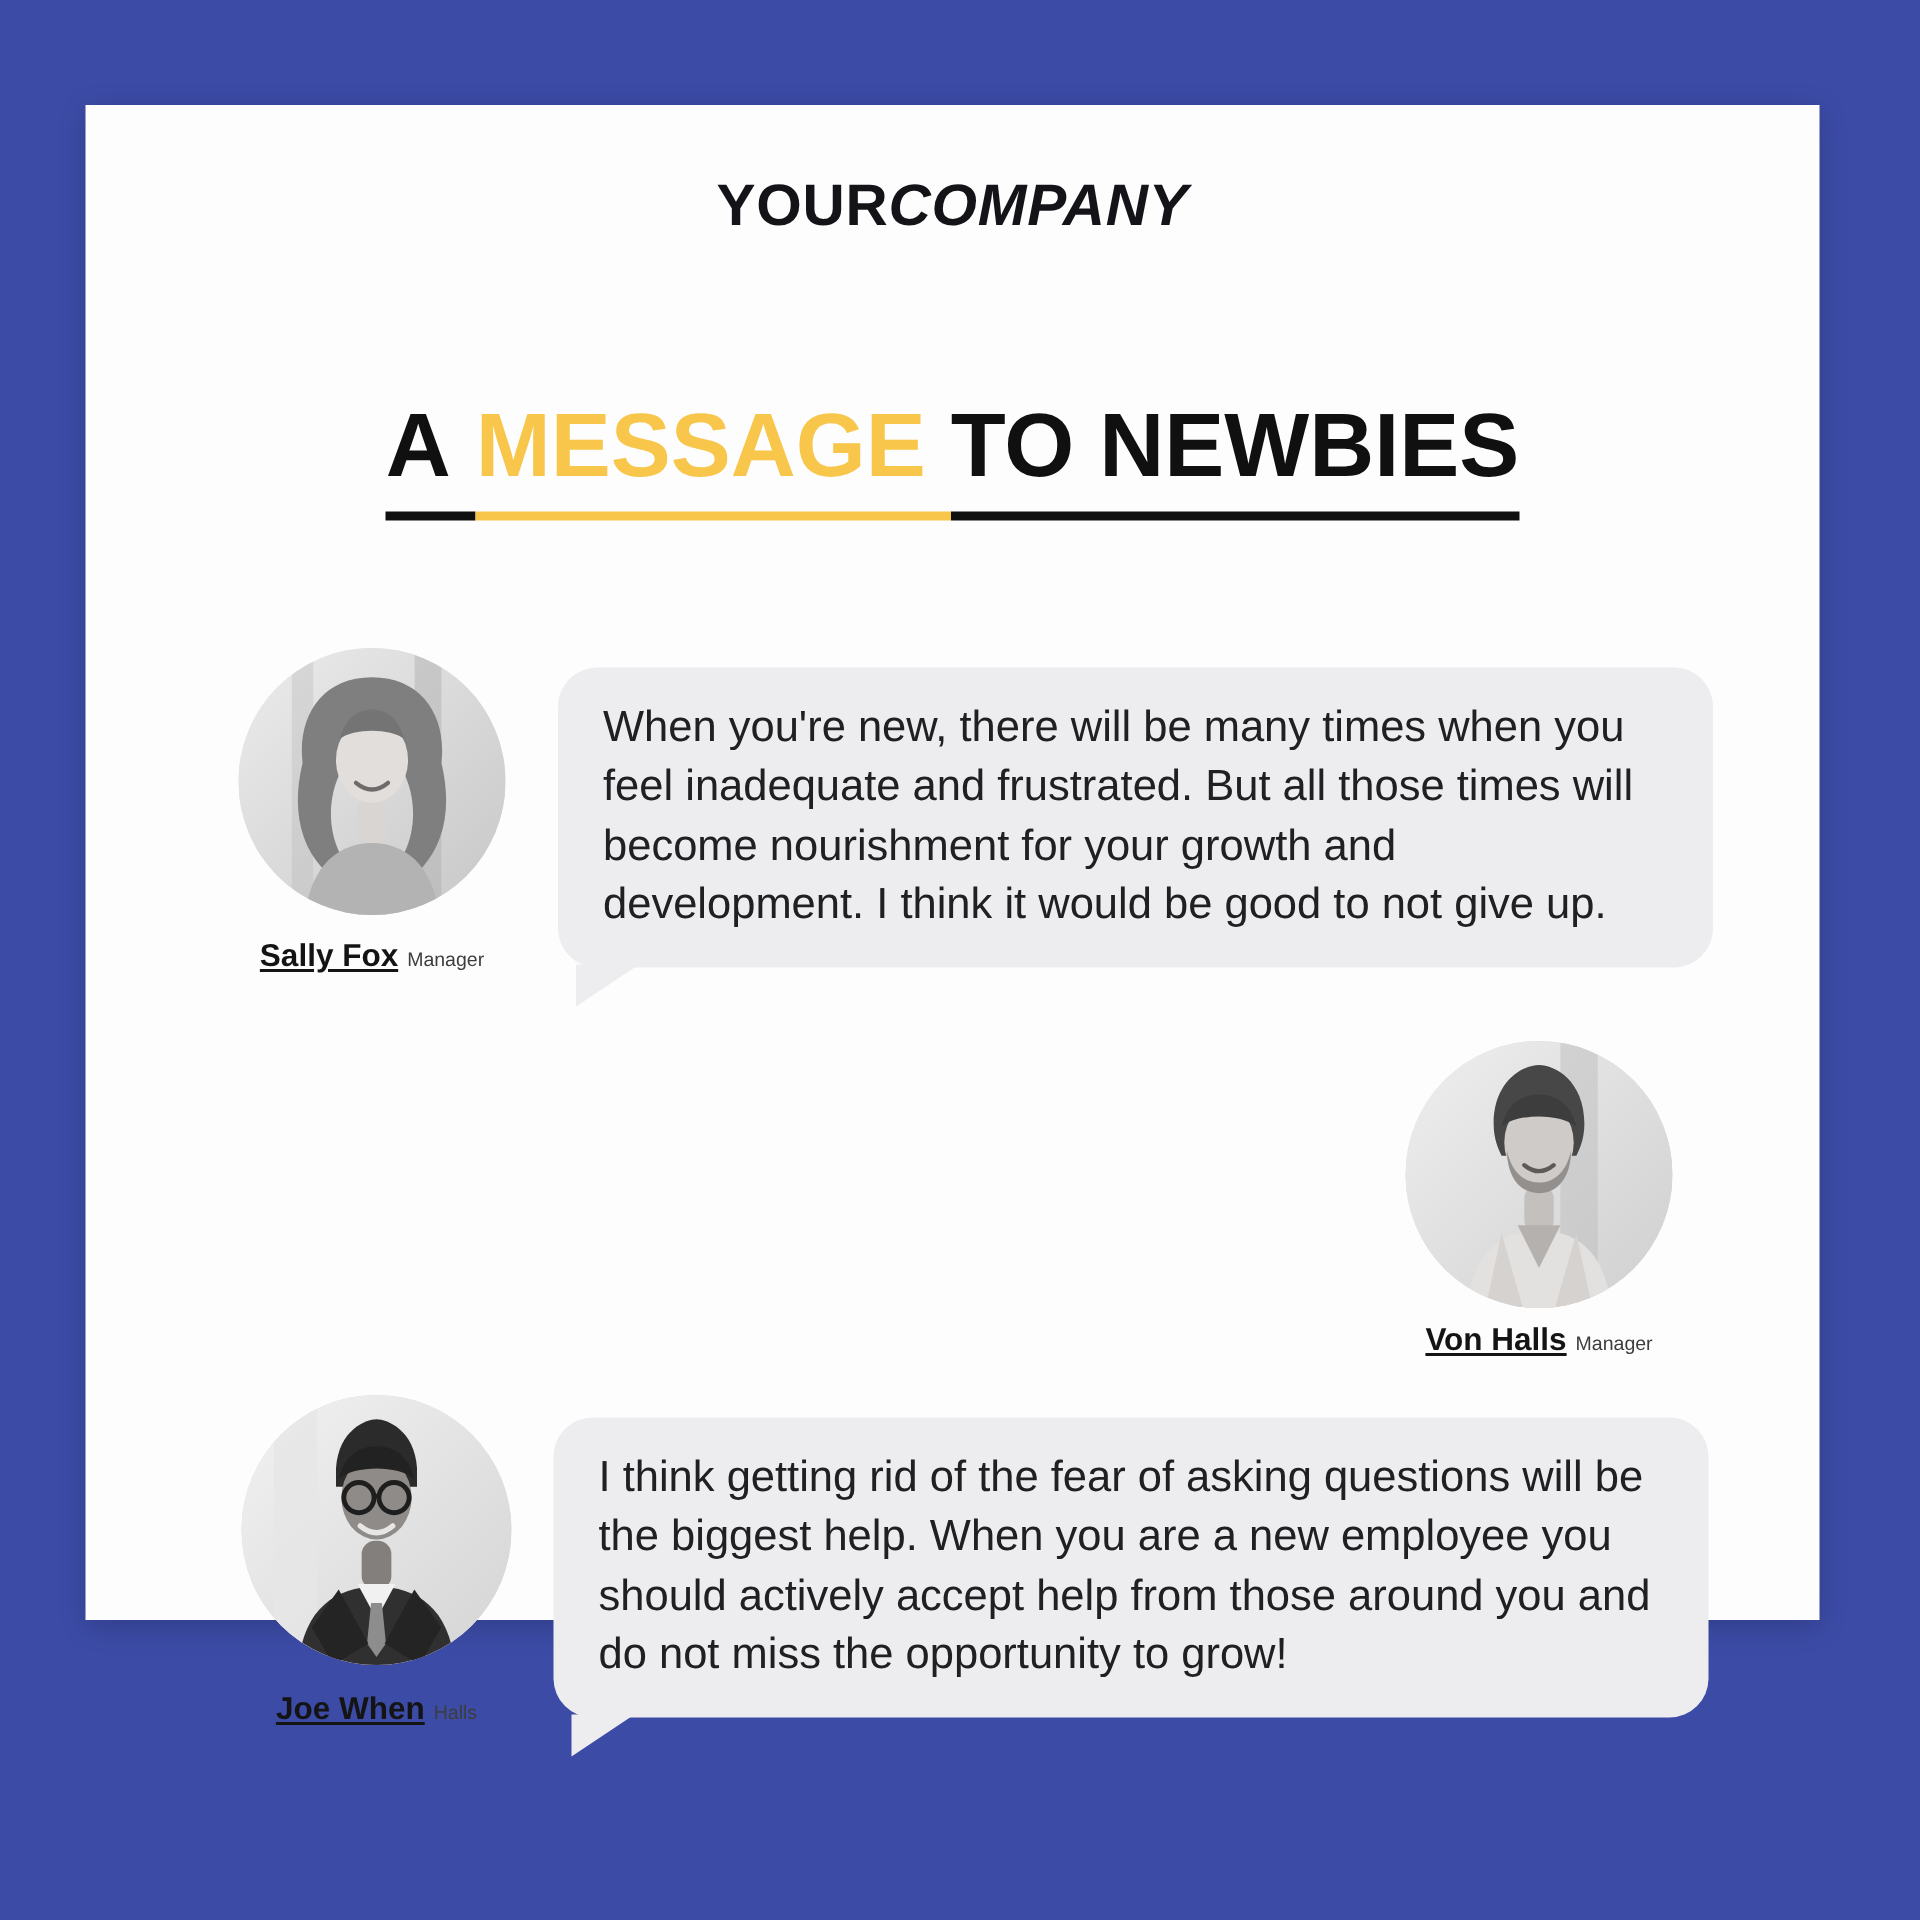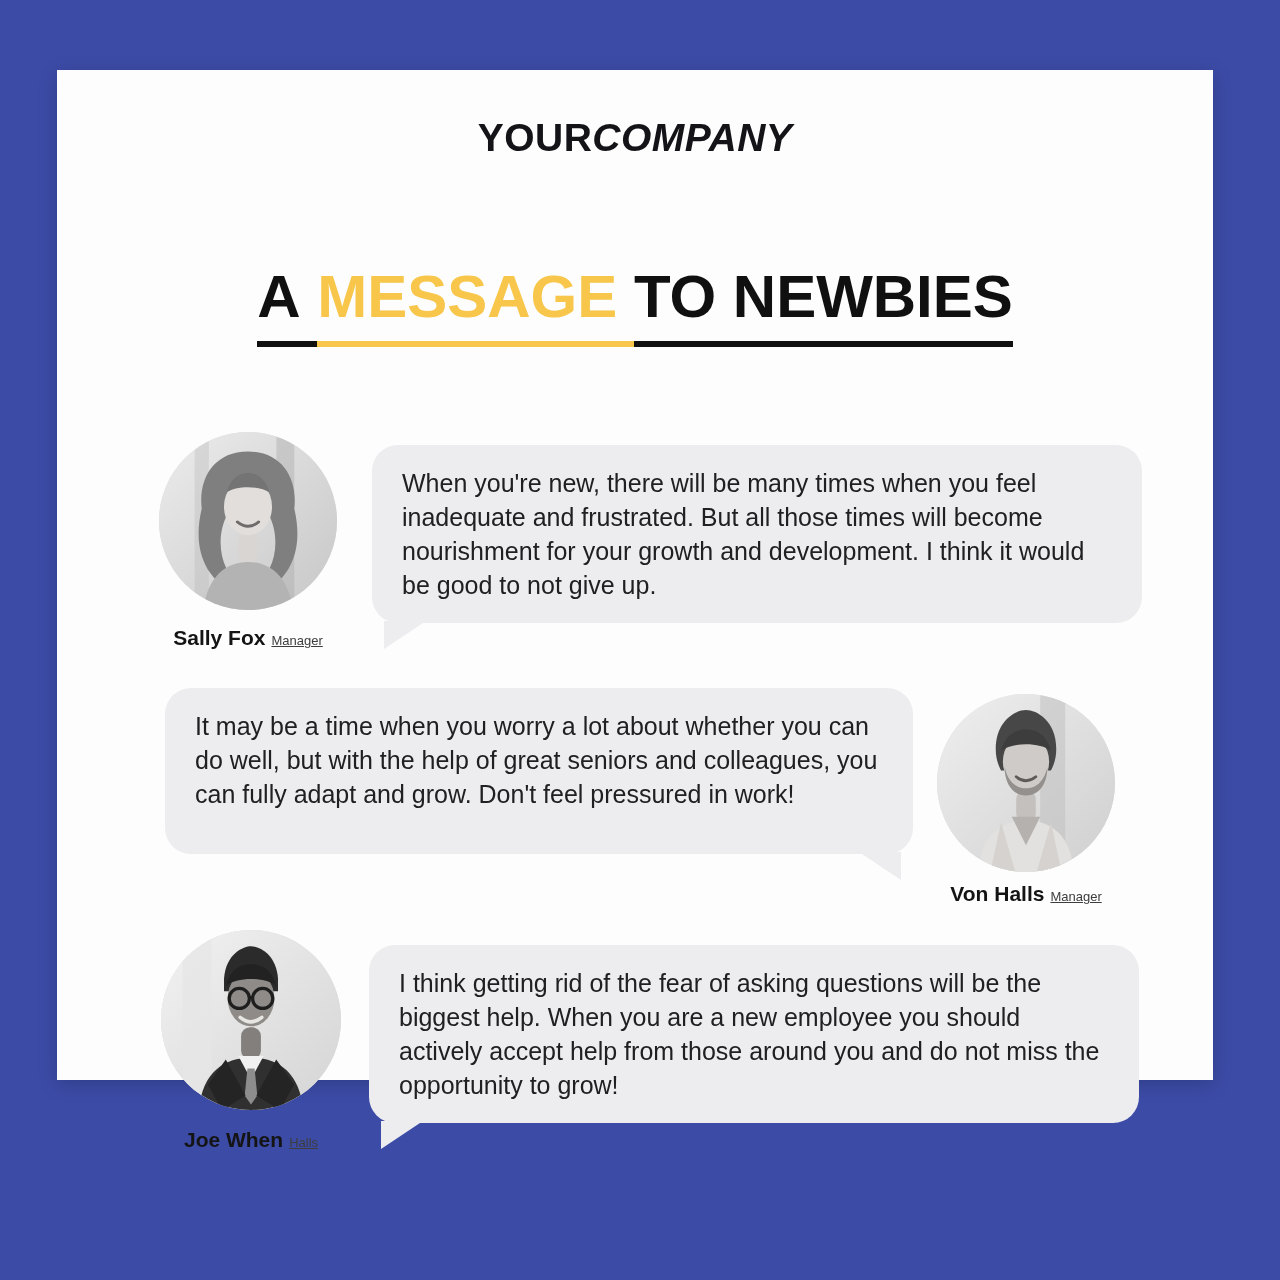--- a/index.html
+++ b/index.html
@@ -28,33 +28,33 @@
   .title .hl{color:var(--yellow);border-bottom-color:var(--yellow);}
   
   .avatar{position:absolute;border-radius:50%;overflow:hidden;background:#dcdcdc;}
   .avatar svg{display:block;width:100%;height:100%;}
   .av-1{left:102px;top:362px;width:178px;height:178px;}
   .av-2{left:880px;top:624px;width:178px;height:178px;}
   .av-3{left:104px;top:860px;width:180px;height:180px;}
   
   .bubble{
     position:absolute;background:var(--bubble);border-radius:26px;
-    padding:21px 30px;color:var(--text);font-size:25px;line-height:1.36;
+    padding:21px 30px;color:var(--text);font-size:29px;line-height:1.36;
   }
   .bubble p{margin:0;}
   .b-1{left:315px;top:375px;width:770px;min-height:166px;}
   .b-2{left:108px;top:618px;width:748px;min-height:166px;}
   .b-3{left:312px;top:875px;width:770px;min-height:166px;}
   .bubble::after{content:"";position:absolute;width:0;height:0;}
   .tail-left::after{left:12px;bottom:-26px;border-top:28px solid var(--bubble);border-right:42px solid transparent;}
   .tail-right::after{right:12px;bottom:-26px;border-top:28px solid var(--bubble);border-left:42px solid transparent;}
   
   .caption{position:absolute;white-space:nowrap;transform:translateX(-50%);}
-  .caption .nm{font-weight:700;font-size:21px;color:#141414;}
-  .caption .rl{font-size:13px;color:var(--role);margin-left:6px;text-decoration:underline;}
+  .caption .nm{font-weight:700;font-size:21px;color:#141414;text-decoration:underline;}
+  .caption .rl{font-size:13px;color:var(--role);margin-left:6px;}
   .cap-1{left:191px;top:556px;}
   .cap-2{left:969px;top:812px;}
   .cap-3{left:194px;top:1058px;}
 </style>
 </head>
 <body>
 
 <div class="card">
 
   <header class="logo">
@@ -82,23 +82,20 @@
       <path d="M38 34 C40 26 45 23 50 23 C55 23 60 26 62 34 C57 30 43 30 38 34 Z" fill="#747474"></path>
     </svg>
   </div>
   <div class="bubble b-1 tail-left">
     <p>When you're new, there will be many times when you feel inadequate and frustrated. But all those times will become nourishment for your growth and development. I think it would be good to not give up.</p>
   </div>
   <div class="caption cap-1">
     <span class="nm">Sally Fox</span><span class="rl">Manager</span>
   </div>
 
-  <div class="bubble b-2 tail-right">
-    <p>It may be a time when you worry a lot about whether you can do well, but with the help of great seniors and colleagues, you can fully adapt and grow. Don't feel pressured in work!</p>
-  </div>
   <div class="avatar av-2">
     <svg viewBox="0 0 100 100">
       <defs>
         <linearGradient id="bg2" x1="0" y1="0" x2="1" y2="1">
           <stop offset="0" stop-color="#efefef"></stop>
             <stop offset="1" stop-color="#cfcfcf"></stop>
         </linearGradient>
       </defs>
       <rect width="100" height="100" fill="url(#bg2)"></rect>
       <rect x="58" y="0" width="14" height="100" fill="#bdbdbd" opacity="0.5"></rect>

